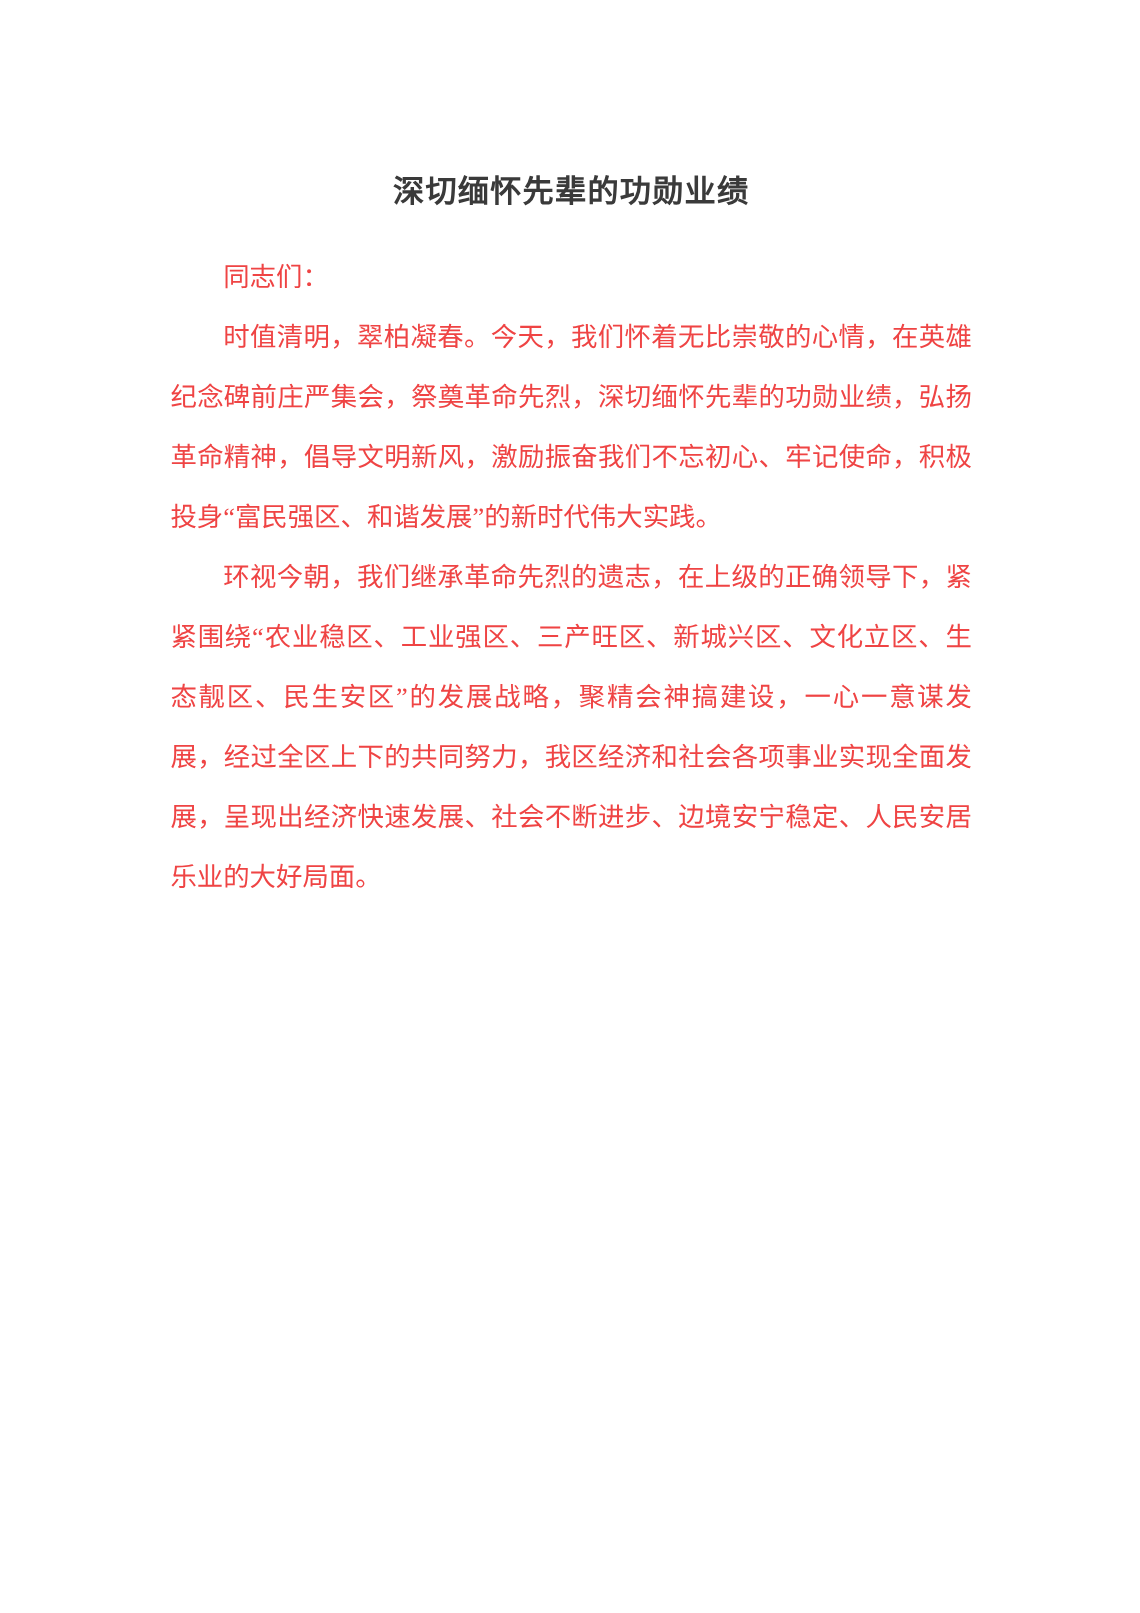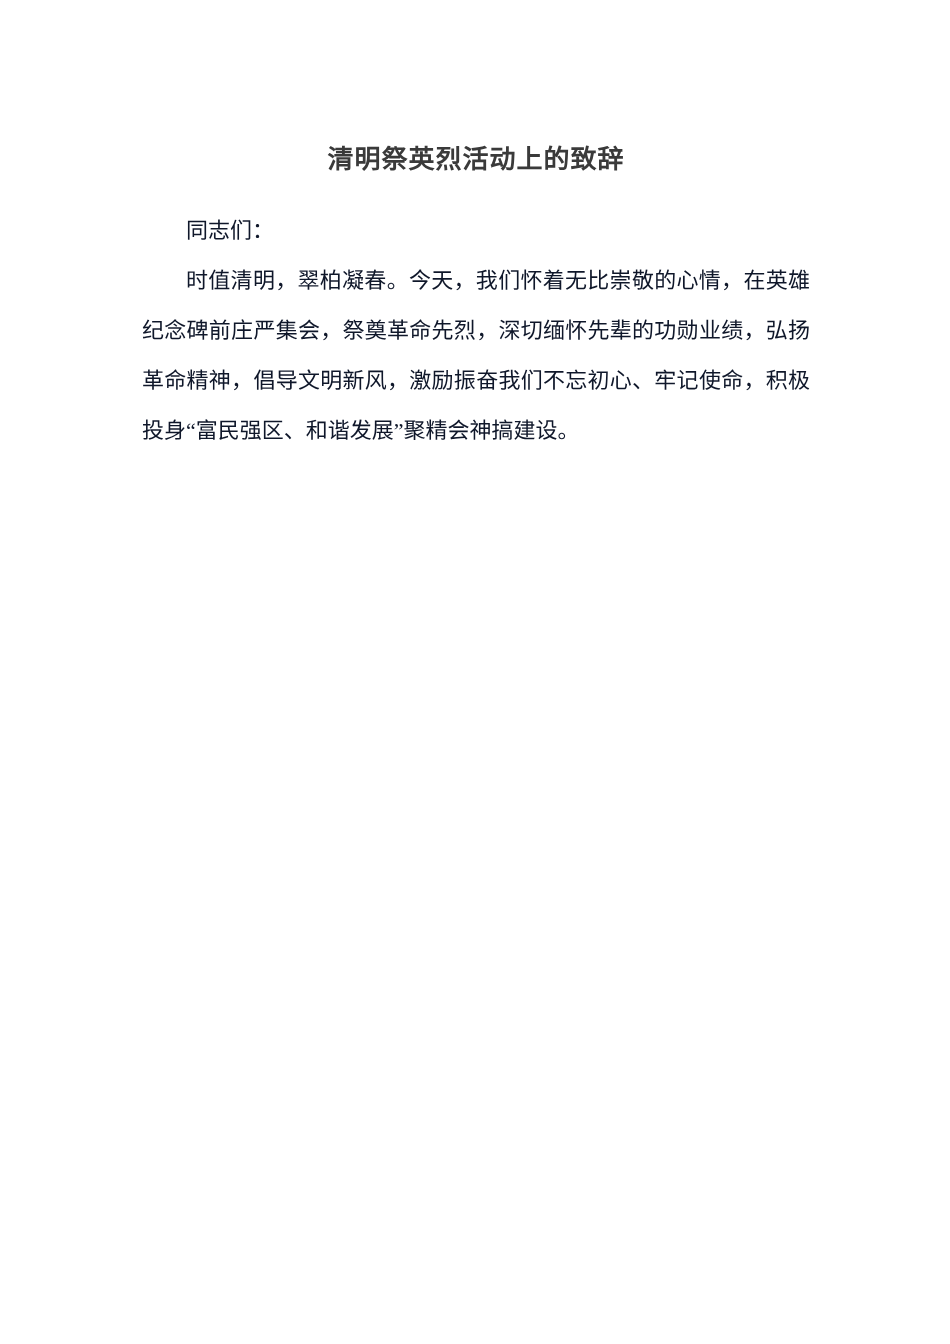--- a/index.html
+++ b/index.html
@@ -25,30 +25,31 @@
     font-weight: bold;
     text-align: center;
     color: #3a3a3a;
     letter-spacing: 1px;
     font-family: "Liberation Serif", "DejaVu Serif", serif;
   }
   .doc-body p {
     margin: 0;
     font-size: 22px;
     line-height: 50px;
-    color: #0f172a;
+    color: #ef4444;
     text-align: justify;
     text-justify: inter-ideograph;
     text-indent: 2em;
     font-weight: 400;
   }
 </style>
 </head>
 <body>
 
 <div class="page">
-  <h1 class="doc-title">清明祭英烈活动上的致辞</h1>
+  <h1 class="doc-title">深切缅怀先辈的功勋业绩</h1>
 
   <div class="doc-body">
     <p>同志们：</p>
-    <p>时值清明，翠柏凝春。今天，我们怀着无比崇敬的心情，在英雄纪念碑前庄严集会，祭奠革命先烈，深切缅怀先辈的功勋业绩，弘扬革命精神，倡导文明新风，激励振奋我们不忘初心、牢记使命，积极投身“富民强区、和谐发展”聚精会神搞建设。</p>
+    <p>时值清明，翠柏凝春。今天，我们怀着无比崇敬的心情，在英雄纪念碑前庄严集会，祭奠革命先烈，深切缅怀先辈的功勋业绩，弘扬革命精神，倡导文明新风，激励振奋我们不忘初心、牢记使命，积极投身“富民强区、和谐发展”的新时代伟大实践。</p>
+    <p>环视今朝，我们继承革命先烈的遗志，在上级的正确领导下，紧紧围绕“农业稳区、工业强区、三产旺区、新城兴区、文化立区、生态靓区、民生安区”的发展战略，聚精会神搞建设，一心一意谋发展，经过全区上下的共同努力，我区经济和社会各项事业实现全面发展，呈现出经济快速发展、社会不断进步、边境安宁稳定、人民安居乐业的大好局面。</p>
   </div>
 </div>
 
 </body></html>

